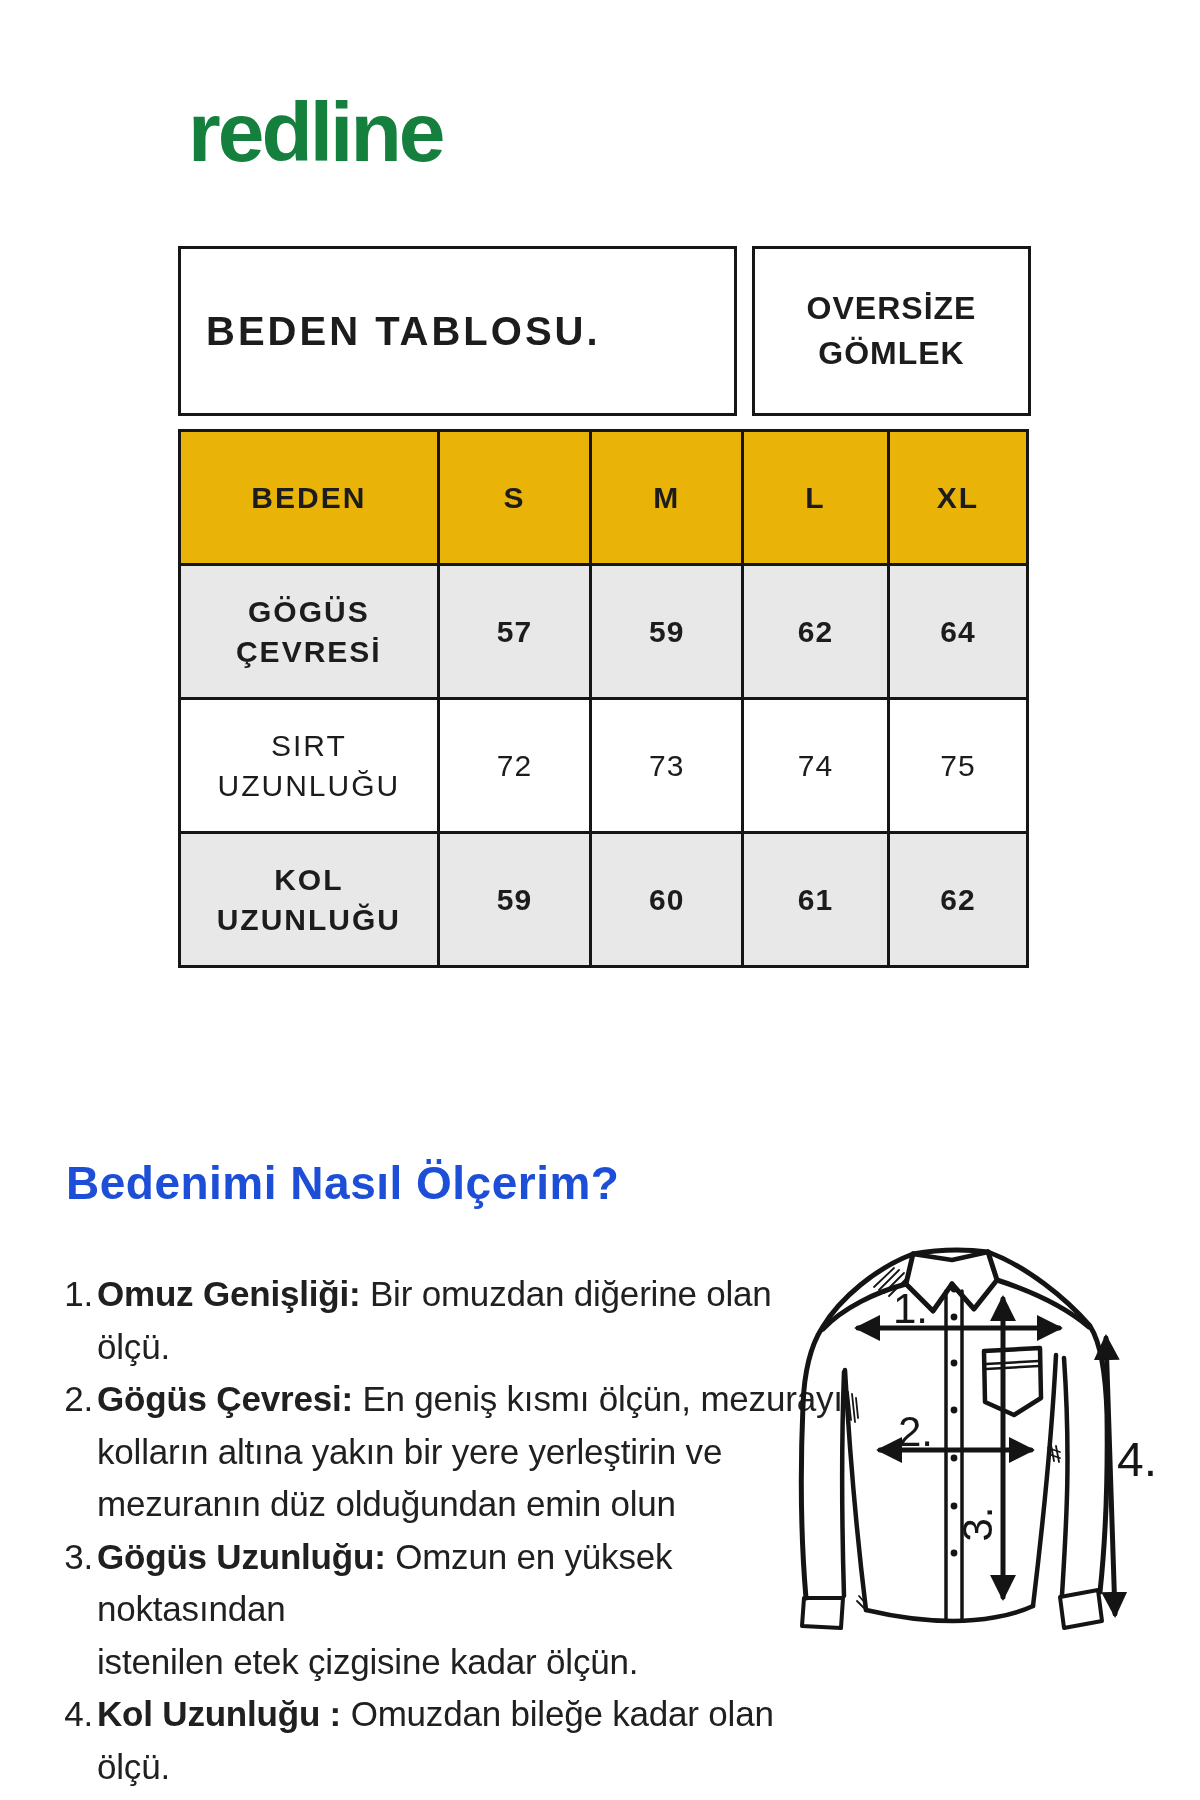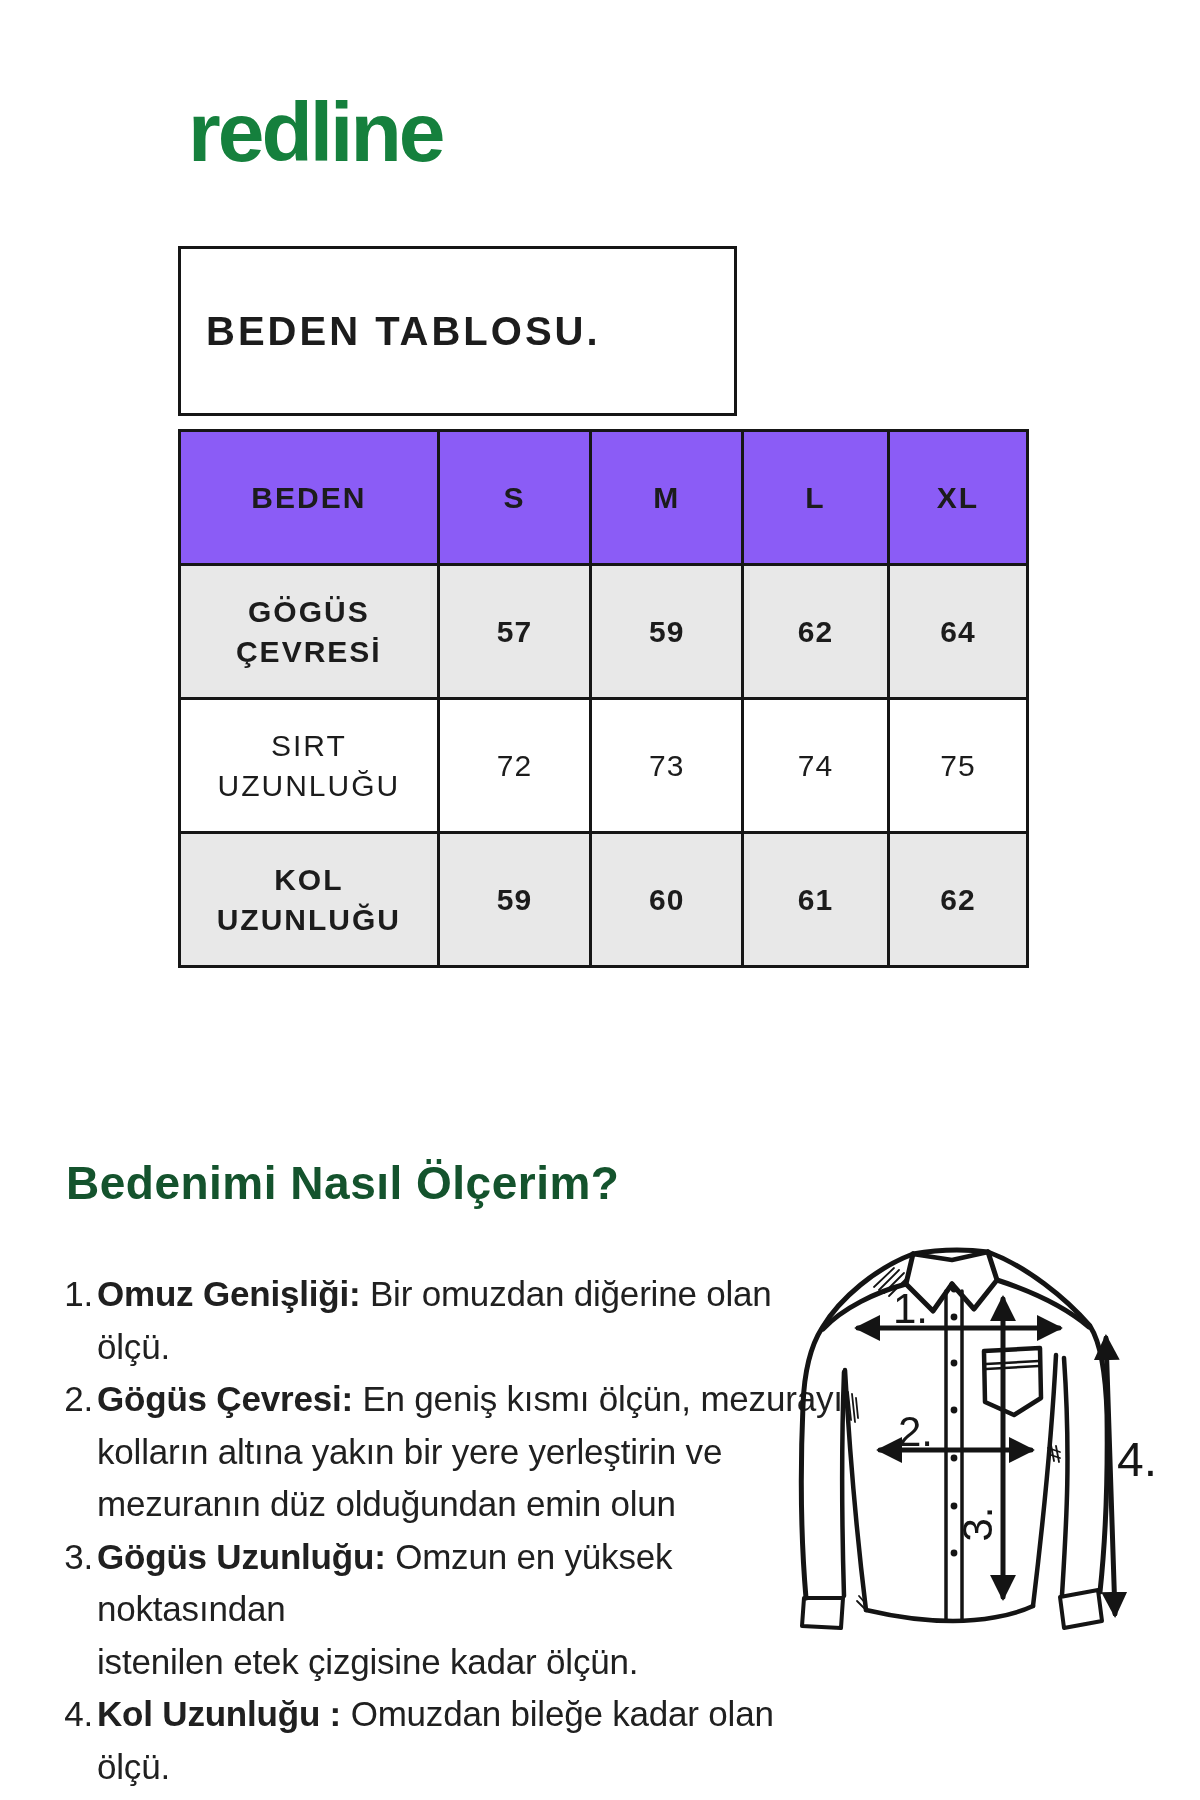--- a/index.html
+++ b/index.html
@@ -19,26 +19,26 @@
   .hbox-type{font-size:32px;font-weight:bold;letter-spacing:1px;line-height:1.42;}
 
   
   .size-table{position:absolute;left:178px;top:429px;width:851px;
               border-collapse:collapse;table-layout:fixed;}
   .size-table td{border:3px solid #161616;height:134px;text-align:center;
                  vertical-align:middle;padding:0 8px;box-sizing:border-box;
                  font-size:30px;letter-spacing:2px;line-height:1.32;background:#ffffff;}
   .size-table tr.shade td{background:#e8e8e8;}
   .size-table tr.strong td{font-weight:bold;}
-  .size-table tr.head td{background:#8b5cf6;font-weight:bold;}
+  .size-table tr.head td{background:#eab308;font-weight:bold;}
   .size-table td.val{letter-spacing:1px;}
 
   
   .howto-heading{position:absolute;left:66px;top:1156px;font-size:46px;font-weight:bold;
-                 letter-spacing:0.5px;color:#14532d;}
+                 letter-spacing:0.5px;color:#1d4ed8;}
   .howto-list{position:absolute;left:57px;top:1268px;width:800px;
               list-style:none;margin:0;padding:0;font-size:35px;line-height:1.5;
               letter-spacing:-0.2px;color:#202020;}
   .howto-list li{position:relative;padding-left:40px;margin:0;}
   .howto-list .num{position:absolute;left:0;top:0;width:36px;text-align:right;}
   .howto-list .term{font-weight:bold;}
   .howto-list .desc{white-space:pre-line;}
 
   
   .diagram{position:absolute;left:780px;top:1230px;width:400px;height:440px;}
@@ -49,20 +49,24 @@
 <body>
 
 <div id="page">
 
   <div class="logo">redline</div>
 
   <div class="hbox left">
     <span class="hbox-title">BEDEN TABLOSU.</span>
   </div>
 
+  <div class="hbox right">
+    <span class="hbox-type"><span>OVERSİZE</span><br>
+    <span>GÖMLEK</span></span>
+  </div>
 
   <table class="size-table">
     <colgroup>
       <col style="width:30.5%">
         <col style="width:18%">
         <col style="width:17.9%">
       <col style="width:17.2%">
         <col style="width:16.4%">
     </colgroup>
     <tbody>

